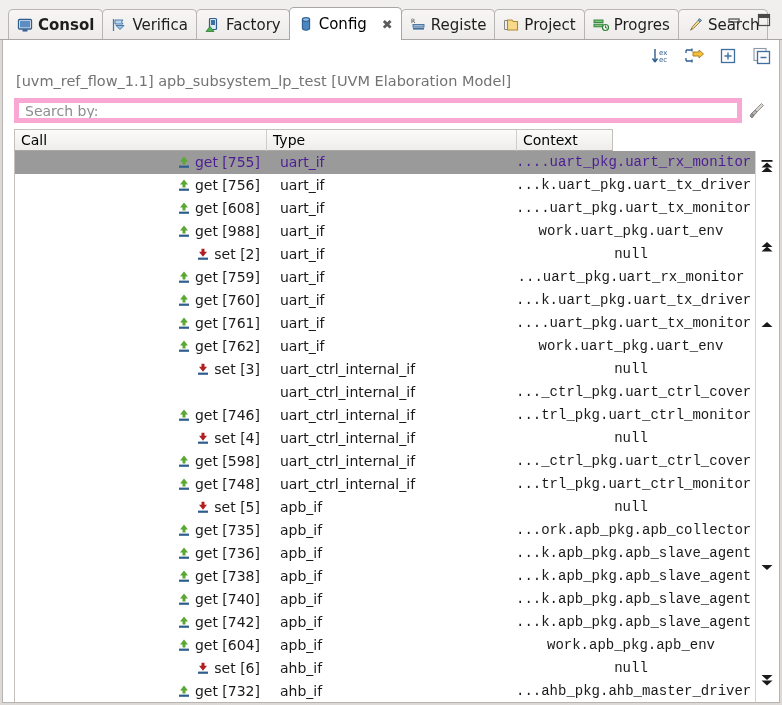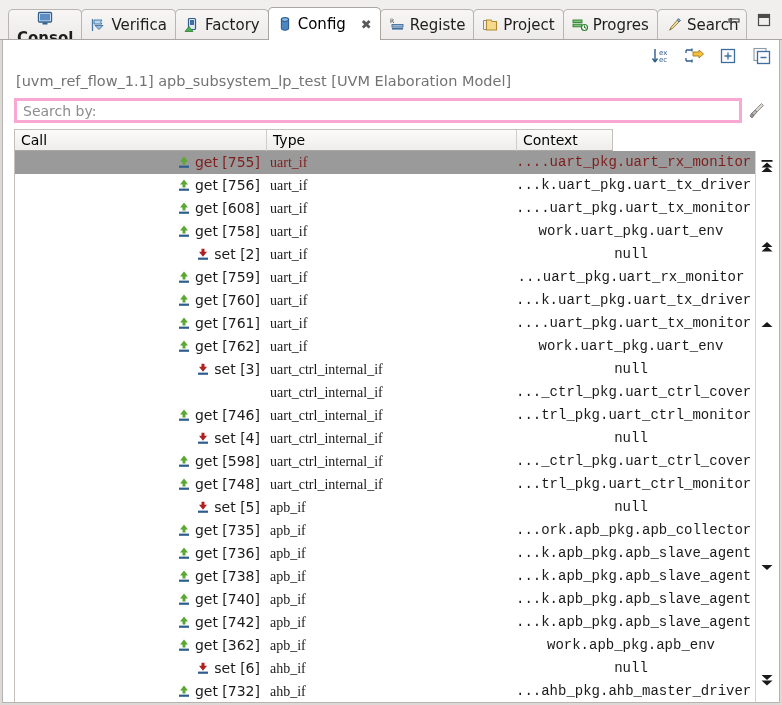--- a/index.html
+++ b/index.html
@@ -43,21 +43,21 @@
     cursor: default;
   }
   .tab.active {
     background: #ffffff;
     color: #000;
     z-index: 5;
     height: 33px;
     border-color: #a9a6a3;
     justify-content: flex-end;
   }
-  .tab.first { font-weight: bold; flex-direction: column; }
+  .tab.first { font-weight: bold; }
   .tab .tlabel { line-height: 1; }
   .tab .closex {
     margin-left: 10px;
     font-size: 13px;
     color: #5a5a5a;
     font-family: "DejaVu Sans", sans-serif;
   }
   .tabbar-under {
     position: absolute; left: 0; top: 39px;
     width: 782px; height: 2px;
@@ -101,21 +101,21 @@
   }
 
   
   .searchrow {
     position: absolute; left: 11px; top: 58px;
     width: 756px; height: 25px;
     display: flex; align-items: center; gap: 6px;
   }
   .searchbox {
     width: 728px; height: 25px;
-    border: 3px solid #f9a8d4;
+    border: 5px solid #f9a8d4;
     background: #fff;
     font-size: 14px;
     padding: 0 6px;
     color: #000;
     font-family: "DejaVu Sans", "Liberation Sans", sans-serif;
     outline: none;
   }
   .searchbox::placeholder { color: #8d8d8d; opacity: 1; }
   .brushicon { width: 18px; height: 20px; cursor: default; }
 
@@ -149,34 +149,34 @@
     border-right: 1px solid #c3c0bd;
     overflow: hidden;
   }
   .row {
     position: relative;
     height: 23px;
     width: 743px;
     cursor: default;
   }
   .row.sel { background: #9a9a9a; }
-  .row.sel .cell { color: #7f1d1d; }
+  .row.sel .cell { color: #4c1d95; }
 
   .cell {
     position: absolute; top: 0; height: 23px;
     line-height: 23px;
     font-size: 14px; color: #1a1a1a;
     white-space: nowrap; overflow: hidden;
   }
   .cell.call {
     left: 0; width: 251px;
     text-align: right;
     padding-right: 6px;
   }
-  .cell.type { left: 255px; width: 246px; font-family: Liberation Serif, serif; }
+  .cell.type { left: 265px; width: 246px; }
   .cell.ctx  {
     left: 501px; width: 236px;
     text-align: center; padding-right: 6px; font-family: Liberation Mono, monospace;
   }
   .callicon {
     display: inline-block; width: 14px; height: 14px;
     vertical-align: -2px; margin-right: 4px;
   }
 
   
@@ -375,21 +375,21 @@
                 <path d="M7 1.5 L11 6.5 L8.5 6.5 L8.5 9.5 L5.5 9.5 L5.5 6.5 L3 6.5 Z" fill="#5aa832"></path>
                 <rect x="2" y="10.6" width="10" height="2.2" fill="#2f5d8e"></rect>
               </svg></span><span>get [608]</span></div>
           <div class="cell type">uart_if</div>
           <div class="cell ctx">....uart_pkg.uart_tx_monitor</div>
         </div>
         <div class="row">
           <div class="cell call"><span class="callicon"><svg viewBox="0 0 14 14" width="14" height="14">
                 <path d="M7 1.5 L11 6.5 L8.5 6.5 L8.5 9.5 L5.5 9.5 L5.5 6.5 L3 6.5 Z" fill="#5aa832"></path>
                 <rect x="2" y="10.6" width="10" height="2.2" fill="#2f5d8e"></rect>
-              </svg></span><span>get [758]</span></div>
+              </svg></span><span>get [988]</span></div>
           <div class="cell type">uart_if</div>
           <div class="cell ctx">work.uart_pkg.uart_env</div>
         </div>
         <div class="row">
           <div class="cell call"><span class="callicon"><svg viewBox="0 0 14 14" width="14" height="14">
                 <path d="M7 9.8 L3 4.8 L5.5 4.8 L5.5 1.8 L8.5 1.8 L8.5 4.8 L11 4.8 Z" fill="#b02020"></path>
                 <rect x="2" y="10.6" width="10" height="2.2" fill="#2f5d8e"></rect>
               </svg></span><span>set [2]</span></div>
           <div class="cell type">uart_if</div>
           <div class="cell ctx">null</div>
@@ -515,21 +515,21 @@
                 <path d="M7 1.5 L11 6.5 L8.5 6.5 L8.5 9.5 L5.5 9.5 L5.5 6.5 L3 6.5 Z" fill="#5aa832"></path>
                 <rect x="2" y="10.6" width="10" height="2.2" fill="#2f5d8e"></rect>
               </svg></span><span>get [742]</span></div>
           <div class="cell type">apb_if</div>
           <div class="cell ctx">...k.apb_pkg.apb_slave_agent</div>
         </div>
         <div class="row">
           <div class="cell call"><span class="callicon"><svg viewBox="0 0 14 14" width="14" height="14">
                 <path d="M7 1.5 L11 6.5 L8.5 6.5 L8.5 9.5 L5.5 9.5 L5.5 6.5 L3 6.5 Z" fill="#5aa832"></path>
                 <rect x="2" y="10.6" width="10" height="2.2" fill="#2f5d8e"></rect>
-              </svg></span><span>get [362]</span></div>
+              </svg></span><span>get [604]</span></div>
           <div class="cell type">apb_if</div>
           <div class="cell ctx">work.apb_pkg.apb_env</div>
         </div>
         <div class="row">
           <div class="cell call"><span class="callicon"><svg viewBox="0 0 14 14" width="14" height="14">
                 <path d="M7 9.8 L3 4.8 L5.5 4.8 L5.5 1.8 L8.5 1.8 L8.5 4.8 L11 4.8 Z" fill="#b02020"></path>
                 <rect x="2" y="10.6" width="10" height="2.2" fill="#2f5d8e"></rect>
               </svg></span><span>set [6]</span></div>
           <div class="cell type">ahb_if</div>
           <div class="cell ctx">null</div>

